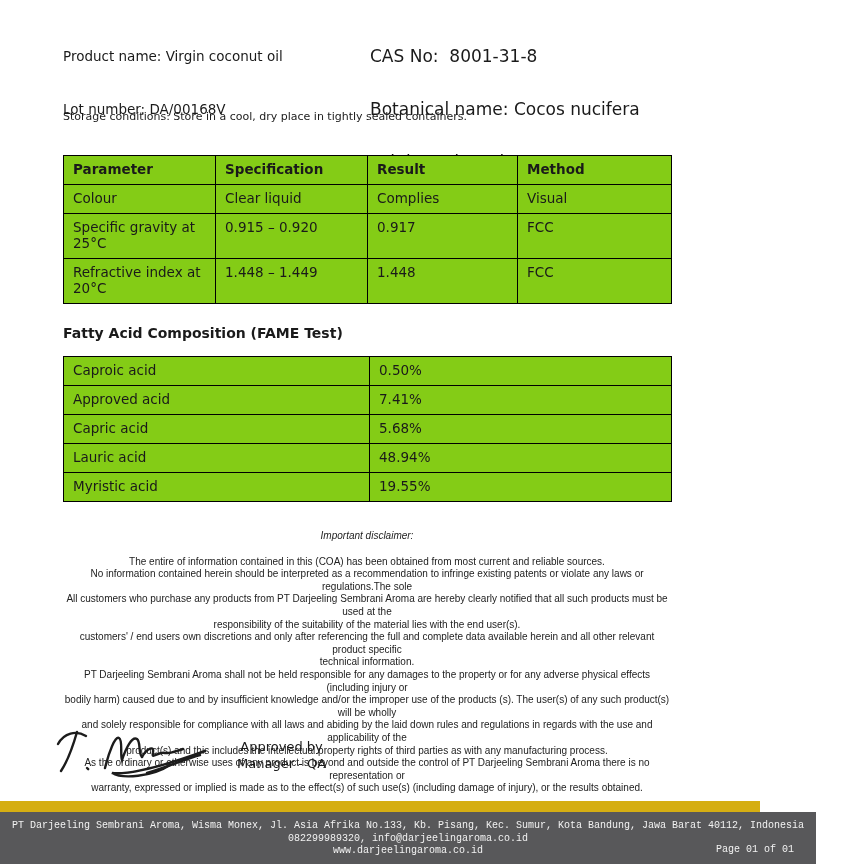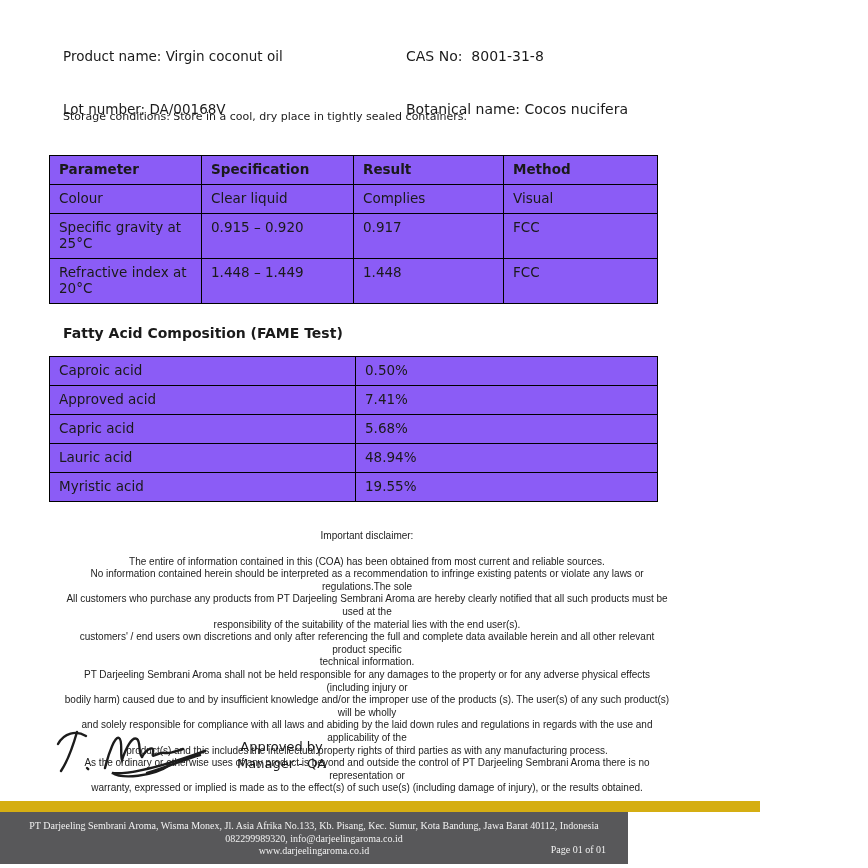--- a/index.html
+++ b/index.html
@@ -3,51 +3,51 @@
 <meta charset="utf-8">
 <style>
   html,body { margin:0; padding:0; background:#fff; }
   .page {
     position:relative; width:868px; height:868px;
     background:#ffffff; overflow:hidden;
     font-family:"DejaVu Sans", sans-serif; color:#1a1a1a;
   }
   
   .hdr-left  { position:absolute; left:63px;  top:13px; font-size:13.5px; line-height:17.6px; white-space:pre; }
-  .hdr-right { position:absolute; left:406px; top:13px; font-size:14px; line-height:17.6px; white-space:pre; }
+  .hdr-right { position:absolute; left:370px; top:13px; font-size:17px; line-height:17.6px; white-space:pre; }
   .storage   { position:absolute; left:63px;  top:110px; font-size:11px; }
 
   
-  table { border-collapse:collapse; table-layout:fixed; position:absolute; left:49px; background:#8b5cf6; }
+  table { border-collapse:collapse; table-layout:fixed; position:absolute; left:63px; background:#84cc16; }
   td, th { border:1px solid #000; font-size:13.5px; padding:5px 9px; vertical-align:top; text-align:left; font-weight:normal; }
   th { font-weight:bold; }
   .qc-table   { top:155px; width:608px; }
   .qc-table col.c1 { width:152px; } .qc-table col.c2 { width:152px; }
   .qc-table col.c3 { width:150px; } .qc-table col.c4 { width:154px; }
   .qc-table tr.h1 td, .qc-table tr.h1 th { height:18px; }
   .qc-table tr.h2 td { height:34px; }
 
   .fame-title { position:absolute; left:63px; top:325px; font-size:14px; font-weight:bold; }
   .fame-table { top:356px; width:608px; }
   .fame-table col.c1 { width:306px; } .fame-table col.c2 { width:302px; }
   .fame-table td { height:18px; }
 
   
   .disclaimer { position:absolute; left:64px; top:530px; width:606px; text-align:center;
                 font-family:"Liberation Sans", sans-serif; font-size:10px; line-height:12.6px; color:#222; }
-  .disc-title { margin-bottom:13px; }
+  .disc-title { margin-bottom:13px;font-style:italic; }
 
   
   .signature { position:absolute; left:50px; top:720px; }
   .approval  { position:absolute; left:237px; top:739px; font-size:13px; line-height:16.5px;text-align:center; }
 
   
   .footer-yellow { position:absolute; left:0; top:801px; width:760px; height:11px; background:#d5ae12; }
-  .footer-gray   { position:absolute; left:0; top:812px; width:628px; height:52px; background:#58585a;
-                   color:#f2f2f2; font-family:Liberation Serif, serif; font-size:10px;
+  .footer-gray   { position:absolute; left:0; top:812px; width:816px; height:52px; background:#58585a;
+                   color:#f2f2f2; font-family:Liberation Mono, monospace; font-size:10px;
                    line-height:12.6px; text-align:center; box-sizing:border-box; padding-top:8px; }
   .page-num { position:absolute; right:22px; bottom:7px; font-size:10px; color:#f2f2f2;margin-left:48px; }
 </style>
 </head>
 <body>
 
 <div class="page">
 
   <div class="hdr-left">
     <div>Product name: Virgin coconut oil</div>

